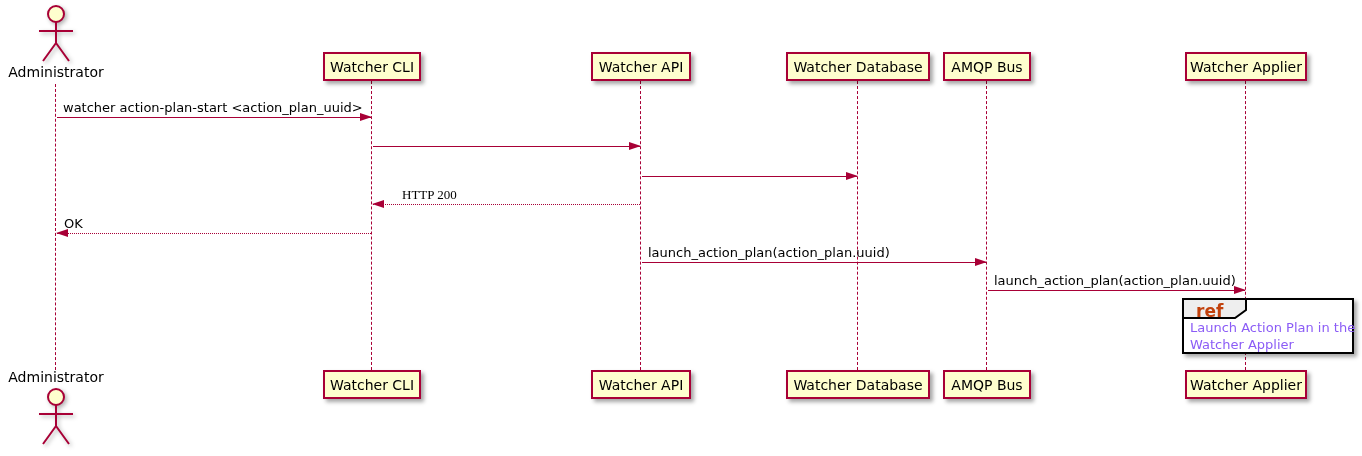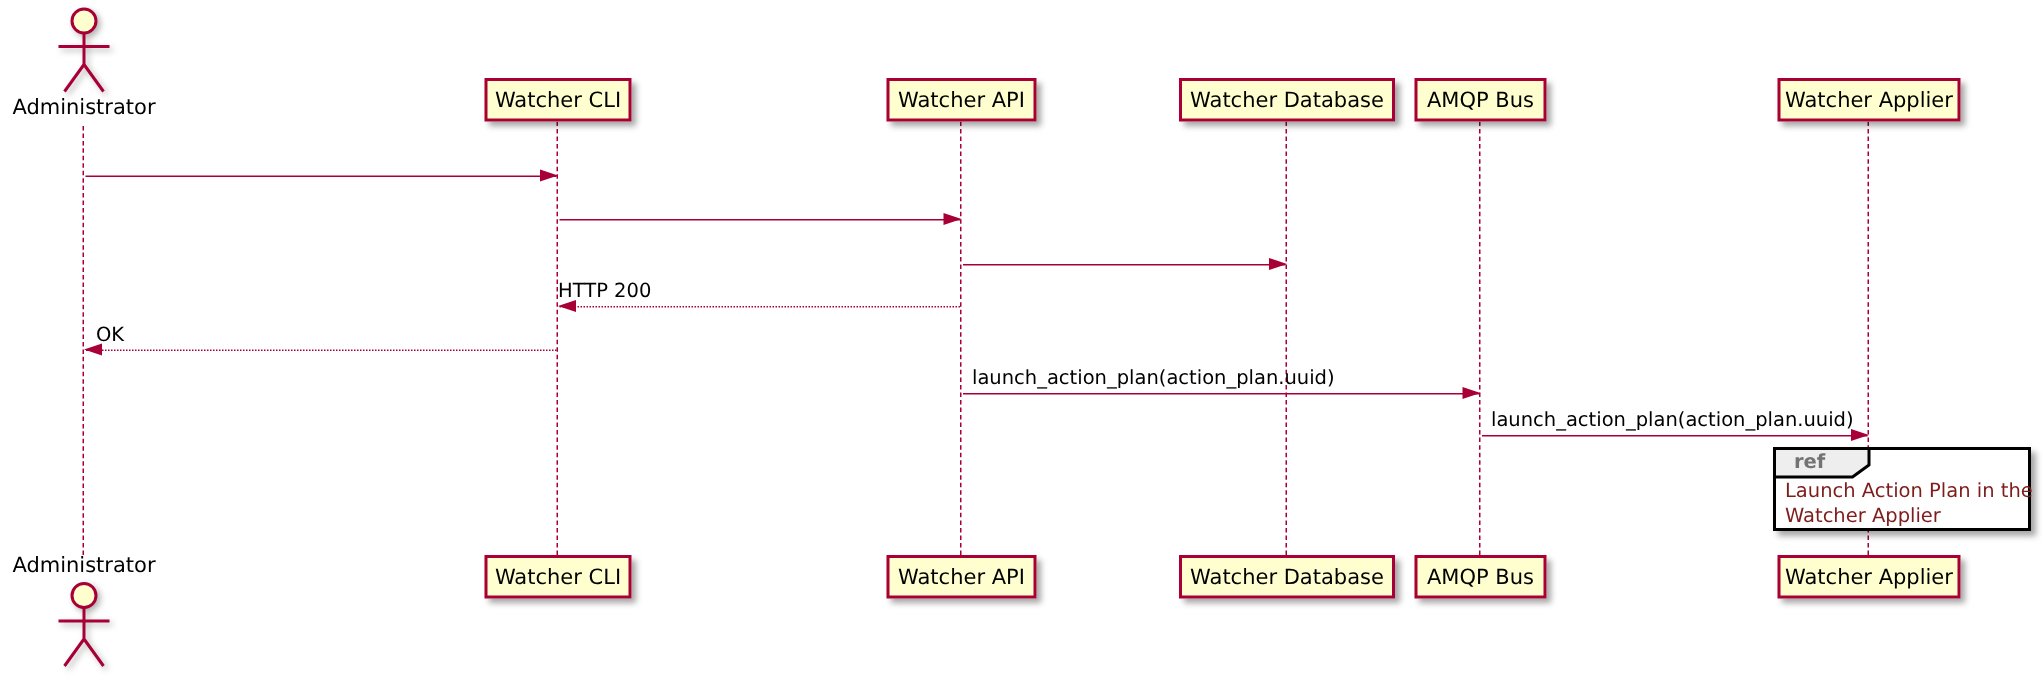--- a/index.html
+++ b/index.html
@@ -77,33 +77,33 @@
     background: #ffffff;
     border: 2px solid #000000;
     box-shadow: 3px 3px 4px rgba(0,0,0,0.35);
     z-index: 5;
   }
   .ref-header-svg { position: absolute; top: -2px; left: -2px; }
   .ref-kw {
     position: absolute;
     top: 1px;
     left: 12px;
-    font-size: 13px;
+    font-size: 17px;
     font-weight: bold;
-    color: #737373;
+    color: #c2410c;
     z-index: 6;
   }
   .ref-body {
     position: absolute;
     top: 19px;
     left: 6px;
     right: 4px;
     font-size: 13px;
     line-height: 17px;
-    color: #7f1d1d;
+    color: #8b5cf6;
     white-space: nowrap;
   }
 </style>
 </head>
 <body>
 
 <div id="diagram" style="--line: #A80036; --fill: #FEFECE;">
   <div class="ref" id="ref-box" style="left: 1182px; top: 298px; width: 172px; height: 56px;">
     <svg class="ref-header-svg" width="66" height="22">
       <path d="M1,1 H64 V12 L53,20 H1 Z" fill="#EEEEEE" stroke="#000000" stroke-width="2"></path>
@@ -135,27 +135,28 @@
     <div class="pbox" style="left: 786px; top: 52px; width: 144px;">Watcher Database</div>
     <div class="pbox" style="left: 786px; top: 370px; width: 144px;">Watcher Database</div>
     <div class="lifeline" style="left: 986px; top: 81px; height: 289px;"></div>
     <div class="pbox" style="left: 943px; top: 52px; width: 88px;">AMQP Bus</div>
     <div class="pbox" style="left: 943px; top: 370px; width: 88px;">AMQP Bus</div>
     <div class="lifeline" style="left: 1245px; top: 81px; height: 289px;"></div>
     <div class="pbox" style="left: 1185px; top: 52px; width: 122px;">Watcher Applier</div>
     <div class="pbox" style="left: 1185px; top: 370px; width: 122px;">Watcher Applier</div>
     <div class="msg-line solid" style="left: 57px; top: 117px; width: 314px;"></div>
     <div class="arrowhead right" style="left: 360px; top: 113px;"></div>
+    <div class="msg-label" style="left: 63px; top: 100px;">watcher action-plan-start &lt;action_plan_uuid&gt;</div>
     <div class="msg-line solid" style="left: 373px; top: 146px; width: 267px;"></div>
     <div class="arrowhead right" style="left: 629px; top: 142px;"></div>
     <div class="msg-line solid" style="left: 642px; top: 176px; width: 215px;"></div>
     <div class="arrowhead right" style="left: 846px; top: 172px;"></div>
     <div class="msg-line dashed" style="left: 373px; top: 204px; width: 267px;"></div>
     <div class="arrowhead left" style="left: 372px; top: 200px;"></div>
-    <div class="msg-label" style="left: 372px; top: 187px;">HTTP 200</div>
+    <div class="msg-label" style="left: 402px; top: 187px; font-family: Liberation Serif, serif;">HTTP 200</div>
     <div class="msg-line dashed" style="left: 57px; top: 233px; width: 314px;"></div>
     <div class="arrowhead left" style="left: 56px; top: 229px;"></div>
     <div class="msg-label" style="left: 64px; top: 216px;">OK</div>
     <div class="msg-line solid" style="left: 642px; top: 262px; width: 344px;"></div>
     <div class="arrowhead right" style="left: 975px; top: 258px;"></div>
     <div class="msg-label" style="left: 648px; top: 245px;">launch_action_plan(action_plan.uuid)</div>
     <div class="msg-line solid" style="left: 988px; top: 290px; width: 257px;"></div>
     <div class="arrowhead right" style="left: 1234px; top: 286px;"></div>
     <div class="msg-label" style="left: 994px; top: 273px;">launch_action_plan(action_plan.uuid)</div>
   </div>

